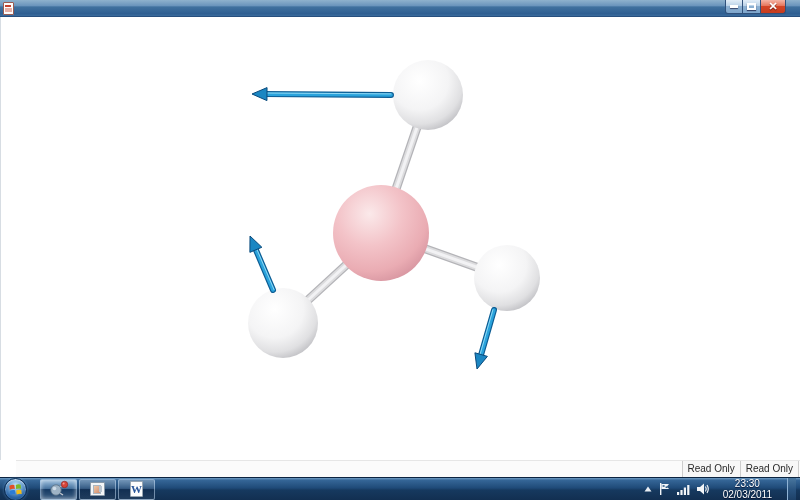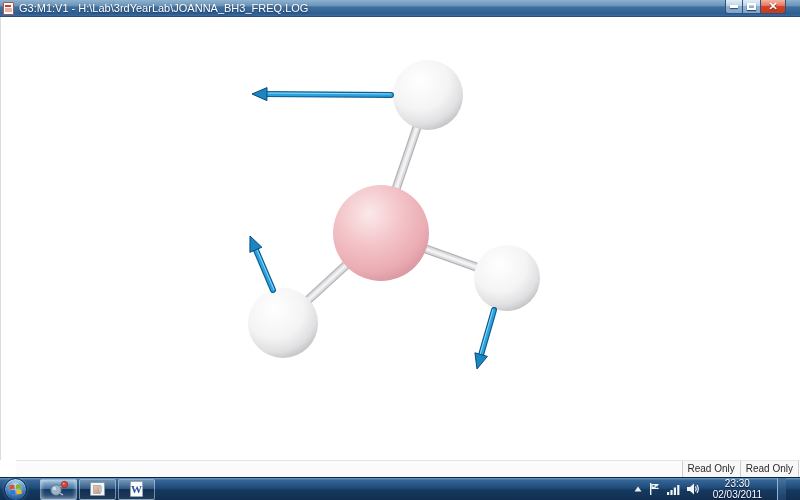--- a/index.html
+++ b/index.html
@@ -74,31 +74,30 @@
   .taskbar-btn.active{
     background:linear-gradient(180deg,rgba(210,235,255,.65) 0%,rgba(150,195,235,.35) 45%,rgba(20,60,110,.25) 50%,rgba(160,205,245,.30) 100%);
     box-shadow:inset 0 0 4px rgba(255,255,255,.6);
   }
   .app-window-icon{ width:15px; height:14px; background:#f4f6f8; border:1px solid #8798a8; border-radius:1px; position:relative; }
   .app-window-icon::before{ content:""; position:absolute; left:2px; top:2px; width:6px; height:7px; background:linear-gradient(135deg,#f0c9a8,#cf8d6f); border:1px solid #a9b6c2;}
   .app-window-icon::after{ content:""; position:absolute; right:2px; top:3px; width:3px; height:6px; background:#b8c4d0; }
   .word-page{ width:13px; height:16px; background:#fdfdfd; border:1px solid #9aa6b2; border-radius:1px; display:flex; align-items:center; justify-content:center; }
   .word-letter{ color:#2b579a; font-family:"Liberation Serif",serif; font-weight:bold; font-size:11px; line-height:1; }
 
-  .tray{ margin-left:auto; display:flex; align-items:center; gap:7px; padding-right:14px; height:100%; }
+  .tray{ margin-left:auto; display:flex; align-items:center; gap:7px; padding-right:4px; height:100%; }
   .tray-icon{ display:flex; align-items:center; justify-content:center; }
   .clock{ display:flex; flex-direction:column; align-items:center; justify-content:center; color:#fff; font-size:10px; line-height:11px; padding:0 6px; text-shadow:0 1px 1px rgba(0,0,30,.8); }
   .show-desktop{ width:9px; height:23px; margin-left:2px; border-left:1px solid #8fb3d5; background:linear-gradient(180deg,#49779f 0%,#2a5480 50%,#1c3f66 100%); }
 </style>
 </head>
 <body>
 
 <div class="titlebar">
   <div class="doc-icon"></div>
-  <div class="title-text">G3:M1:V1 - H:\Lab\3rdYearLab\JOANNA_BH3_FREQ.LOG</div>
 </div>
 <div class="win-controls">
   <div class="win-btn min">
       <div class="glyph-min"></div>
     </div>
   <div class="win-btn">
       <div class="glyph-max"></div>
     </div>
   <div class="win-btn close">
       <div class="glyph-close">✕</div>

